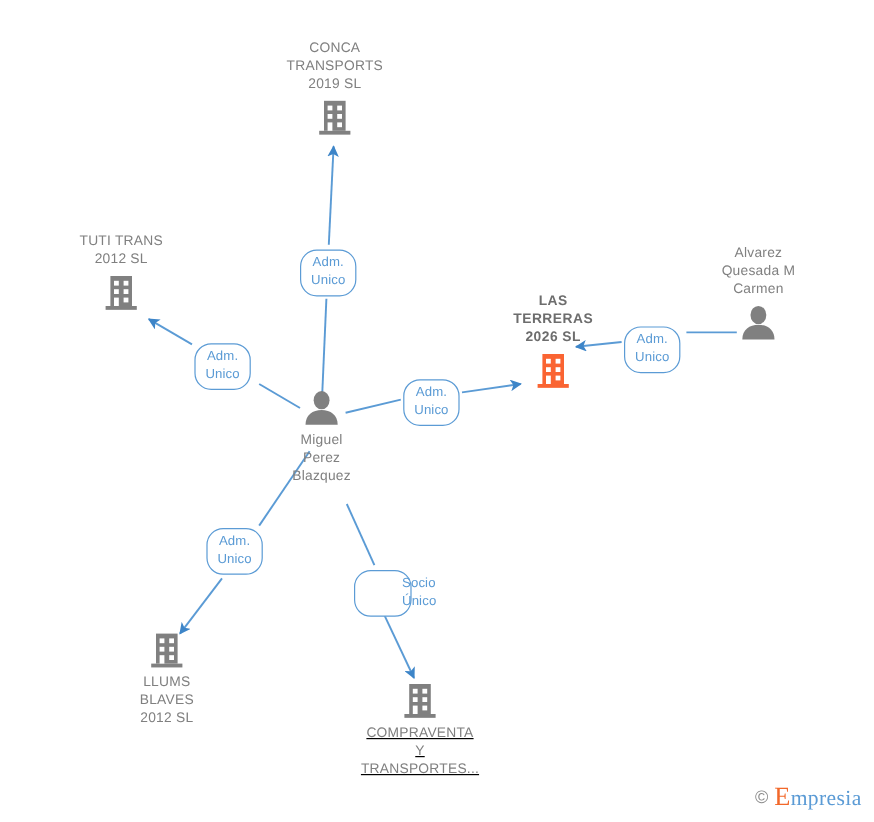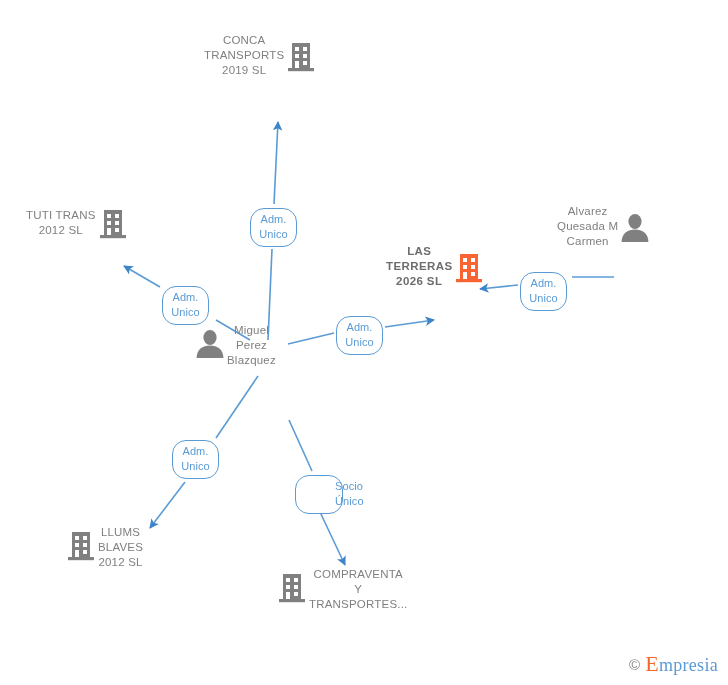--- a/index.html
+++ b/index.html
@@ -23,21 +23,21 @@
     top: 0;
     width: 728px;
     height: 685px;
   }
   .node {
     position: absolute;
     width: 150px;
     margin-left: -75px;
     text-align: center;
     display: flex;
-    flex-direction: row;
+    flex-direction: column;
     align-items: center;
   }
   .node-label {
     font-size: 11.5px;
     line-height: 15px;
     color: #808080;
     letter-spacing: 0.2px;
     white-space: pre-line;
   }
   .node-label.highlight {
@@ -144,21 +144,21 @@
       <rect x="4" y="28" width="26" height="3.2" fill="#808080"></rect>
       <rect x="11" y="7" width="4" height="4" fill="#ffffff"></rect>
       <rect x="19" y="7" width="4" height="4" fill="#ffffff"></rect>
       <rect x="11" y="14" width="4" height="4" fill="#ffffff"></rect>
       <rect x="19" y="14" width="4" height="4" fill="#ffffff"></rect>
       <rect x="19" y="21" width="4" height="4" fill="#ffffff"></rect>
       <rect x="11" y="21" width="4" height="7" fill="#ffffff"></rect>
     </svg>
   </div>
 
-  <div class="node label-above" style="left:101px; top:204px;">
+  <div class="node label-above" style="left:101px; top:194px;">
     <div class="node-label">TUTI TRANS
 2012 SL</div>
     <svg class="node-icon" viewBox="0 0 34 34" xmlns="http://www.w3.org/2000/svg">
       <rect x="8" y="3" width="18" height="25" fill="#808080"></rect>
       <rect x="4" y="28" width="26" height="3.2" fill="#808080"></rect>
       <rect x="11" y="7" width="4" height="4" fill="#ffffff"></rect>
       <rect x="19" y="7" width="4" height="4" fill="#ffffff"></rect>
       <rect x="11" y="14" width="4" height="4" fill="#ffffff"></rect>
       <rect x="19" y="14" width="4" height="4" fill="#ffffff"></rect>
       <rect x="19" y="21" width="4" height="4" fill="#ffffff"></rect>
@@ -211,21 +211,21 @@
       <rect x="11" y="14" width="4" height="4" fill="#ffffff"></rect>
       <rect x="19" y="14" width="4" height="4" fill="#ffffff"></rect>
       <rect x="19" y="21" width="4" height="4" fill="#ffffff"></rect>
       <rect x="11" y="21" width="4" height="7" fill="#ffffff"></rect>
     </svg>
     <div class="node-label">LLUMS
 BLAVES
 2012 SL</div>
   </div>
 
-  <div class="node label-below" style="left:350px; top:567px;">
+  <div class="node label-below" style="left:350px; top:567px;text-decoration:underline;">
     <svg class="node-icon" viewBox="0 0 34 34" xmlns="http://www.w3.org/2000/svg">
       <rect x="8" y="3" width="18" height="25" fill="#808080"></rect>
       <rect x="4" y="28" width="26" height="3.2" fill="#808080"></rect>
       <rect x="11" y="7" width="4" height="4" fill="#ffffff"></rect>
       <rect x="19" y="7" width="4" height="4" fill="#ffffff"></rect>
       <rect x="11" y="14" width="4" height="4" fill="#ffffff"></rect>
       <rect x="19" y="14" width="4" height="4" fill="#ffffff"></rect>
       <rect x="19" y="21" width="4" height="4" fill="#ffffff"></rect>
       <rect x="11" y="21" width="4" height="7" fill="#ffffff"></rect>
     </svg>

